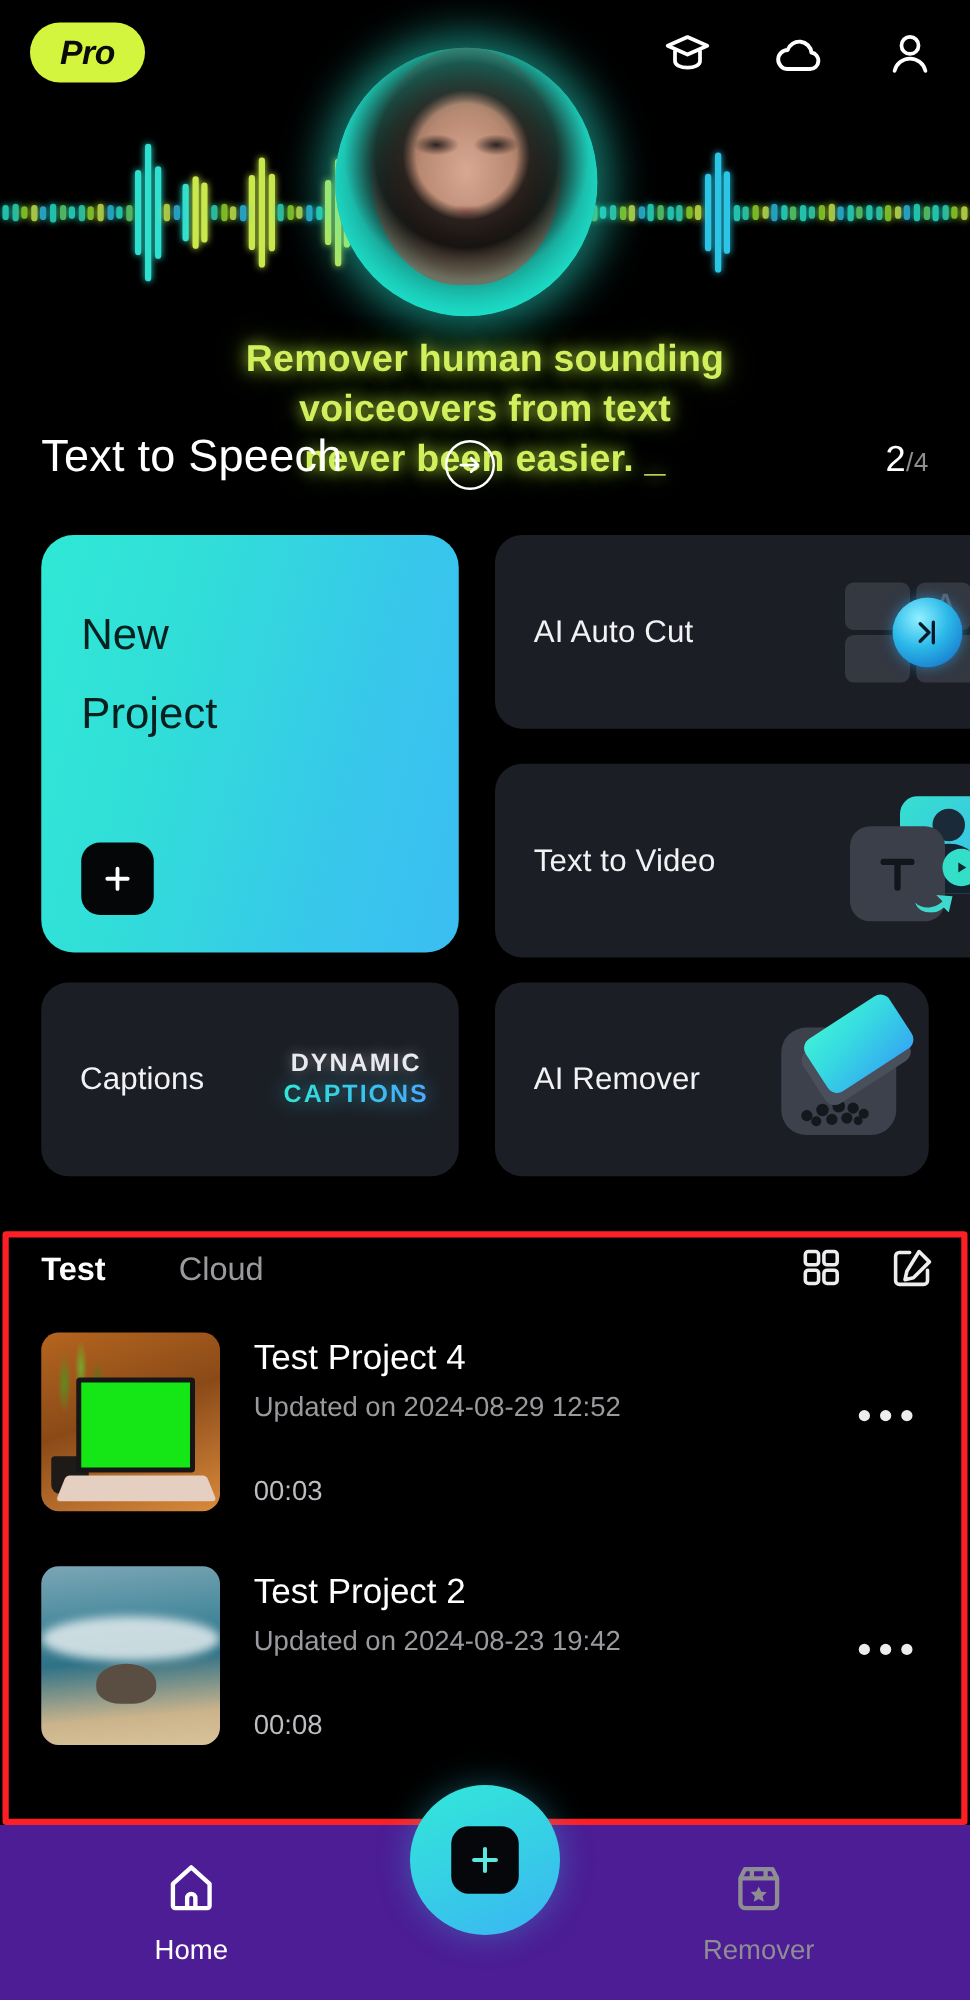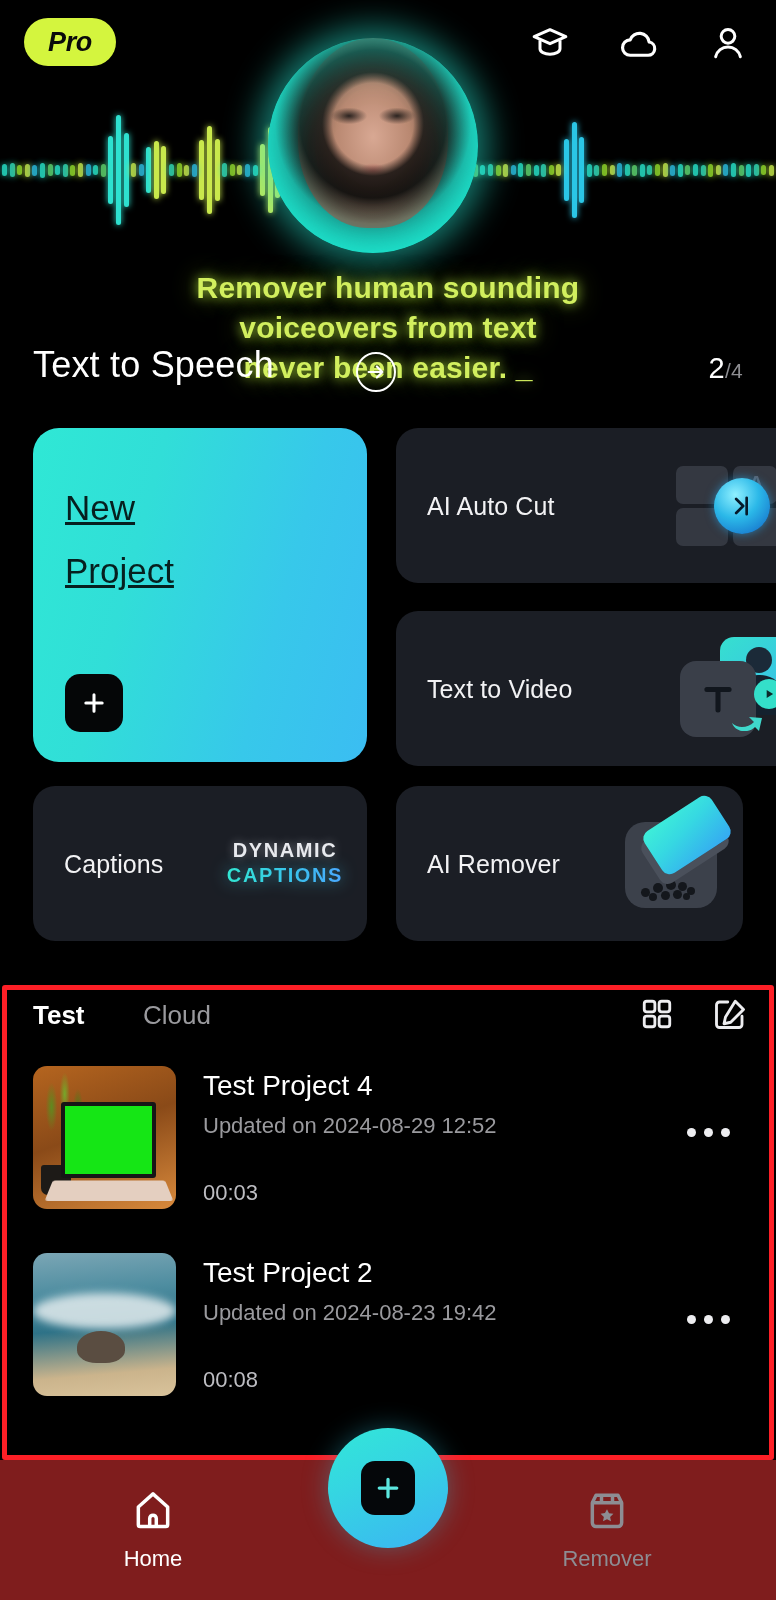--- a/index.html
+++ b/index.html
@@ -63,21 +63,21 @@
   .grid { position:absolute; left:33px; top:428px; width:710px; }
   .card { background:#1b1e25; border-radius:22px; position:relative; overflow:hidden; }
   .card-label { color:#f2f2f4; font-size:25px; font-weight:400; letter-spacing:.1px; }
 
   .newproj {
     position:absolute; left:0; top:0; width:334px; height:334px; border-radius:26px;
     background:linear-gradient(105deg,#2fe8d5 0%, #31ded8 32%, #37c8ea 70%, #3bbdf2 100%);
   }
   .newproj .np-title {
     position:absolute; left:32px; top:48px; color:#06201f;
-    font-size:35px; font-weight:500; line-height:1.8;text-decoration:underline;
+    font-size:35px; font-weight:500; line-height:1.8;
   }
   .np-plus {
     position:absolute; left:32px; bottom:30px; width:58px; height:58px;
     background:#050607; border-radius:15px; display:flex; align-items:center; justify-content:center;
   }
 
   .rightcol { position:absolute; left:363px; top:0; width:347px; }
   .card-wide { width:416px; height:155px; display:flex; align-items:center; }
   .card-wide .card-label { position:absolute; left:31px; top:50%; transform:translateY(-50%); }
 
@@ -160,21 +160,21 @@
   .th2 .foam { position:absolute; left:0; top:40px; width:143px; height:36px; background:#e3ecee; border-radius:50%; filter:blur(4px); opacity:.85; }
   .th2 .seal { position:absolute; left:44px; top:78px; width:48px; height:32px; background:#5a4d41; border-radius:50% 50% 40% 40%; }
 
   .ptitle { position:absolute; left:203px; top:12px; color:#fff; font-size:28px; font-weight:400; }
   .pmeta { position:absolute; left:203px; top:55px; color:#9a9a9e; font-size:22px; }
   .pdur { position:absolute; left:203px; top:122px; color:#bdbdc2; font-size:22px; }
   .pmore { position:absolute; right:46px; top:70px; display:flex; gap:8px; }
   .pmore i { width:9px; height:9px; border-radius:50%; background:#ededf0; display:block; }
 
   
-  .navbar { position:absolute; left:0; bottom:0; width:776px; height:140px; background:#7f1d1d; }
+  .navbar { position:absolute; left:0; bottom:0; width:776px; height:140px; background:#4c1d95; }
   .navitem { position:absolute; top:28px; width:150px; text-align:center; }
   .navitem.home { left:78px; }
   .navitem.explore { left:532px; }
   .navlabel { margin-top:10px; font-size:22px; }
   .navlabel.on { color:#fff; }
   .navlabel.off { color:#8d8d93; }
   .fab {
     position:absolute; left:50%; transform:translateX(-50%); bottom:52px;
     width:120px; height:120px; border-radius:50%;
     background:linear-gradient(155deg,#32e7d8 0%,#35d5e2 40%,#3bb4f3 100%);

